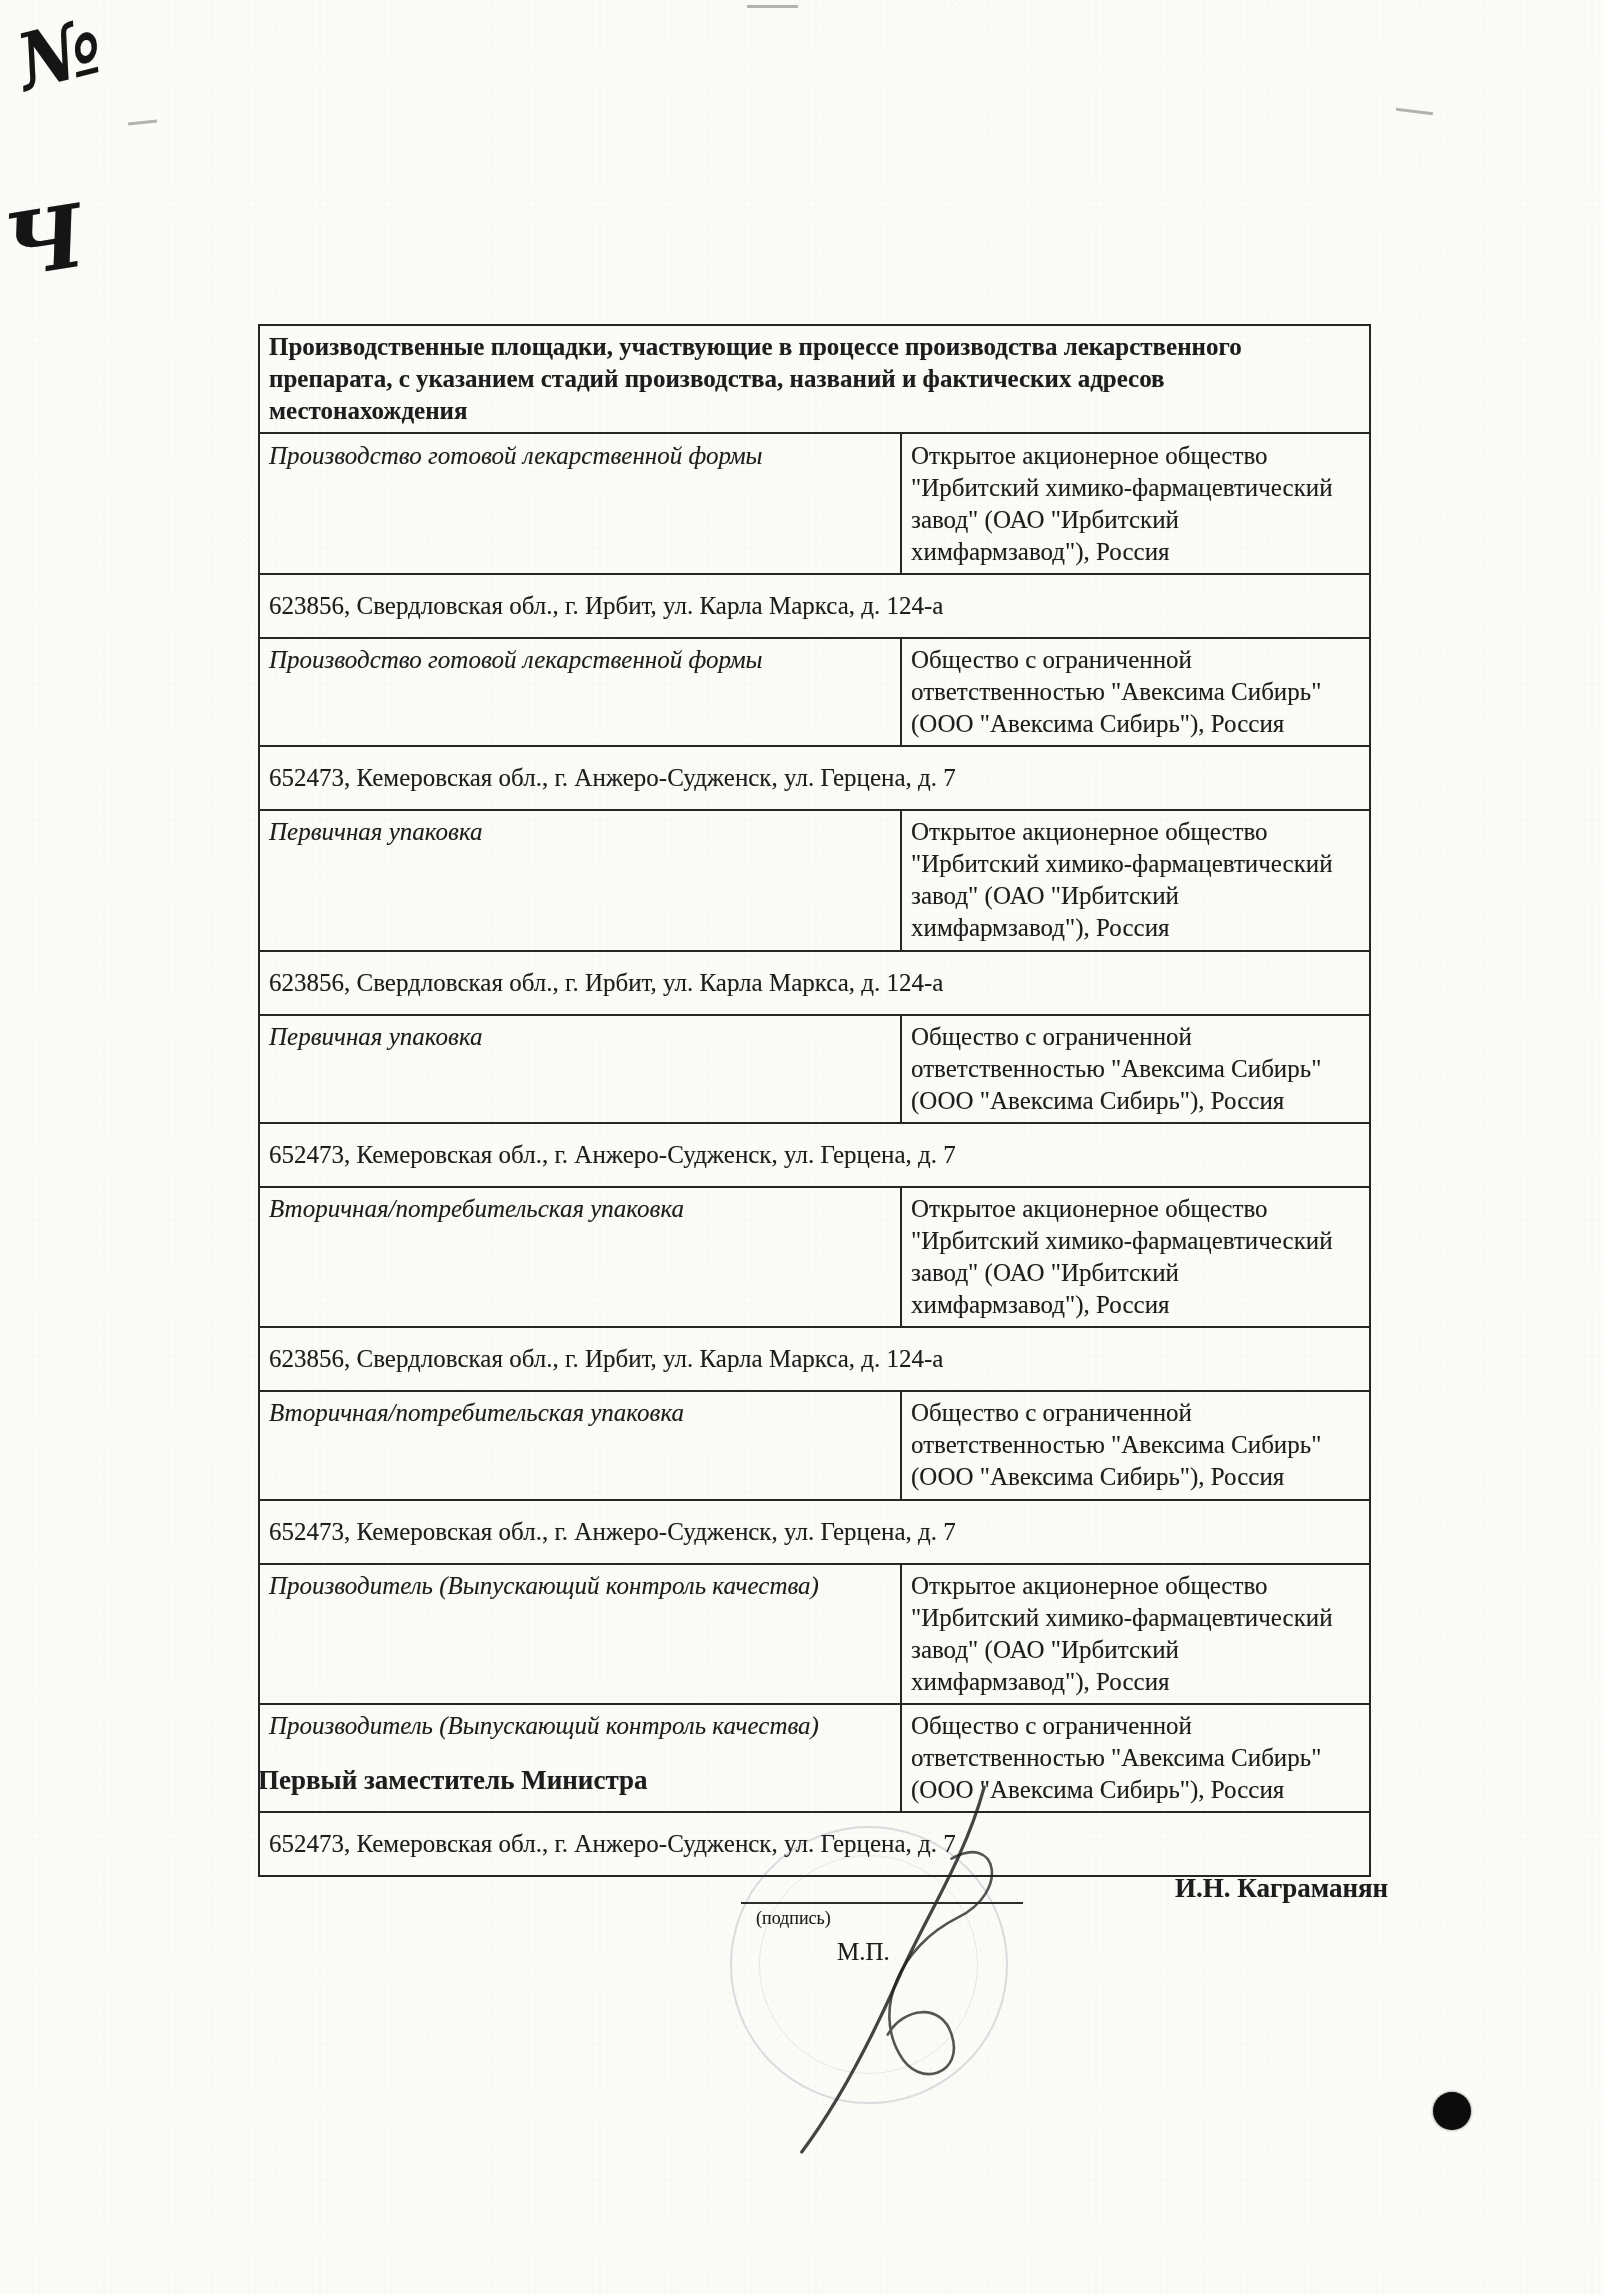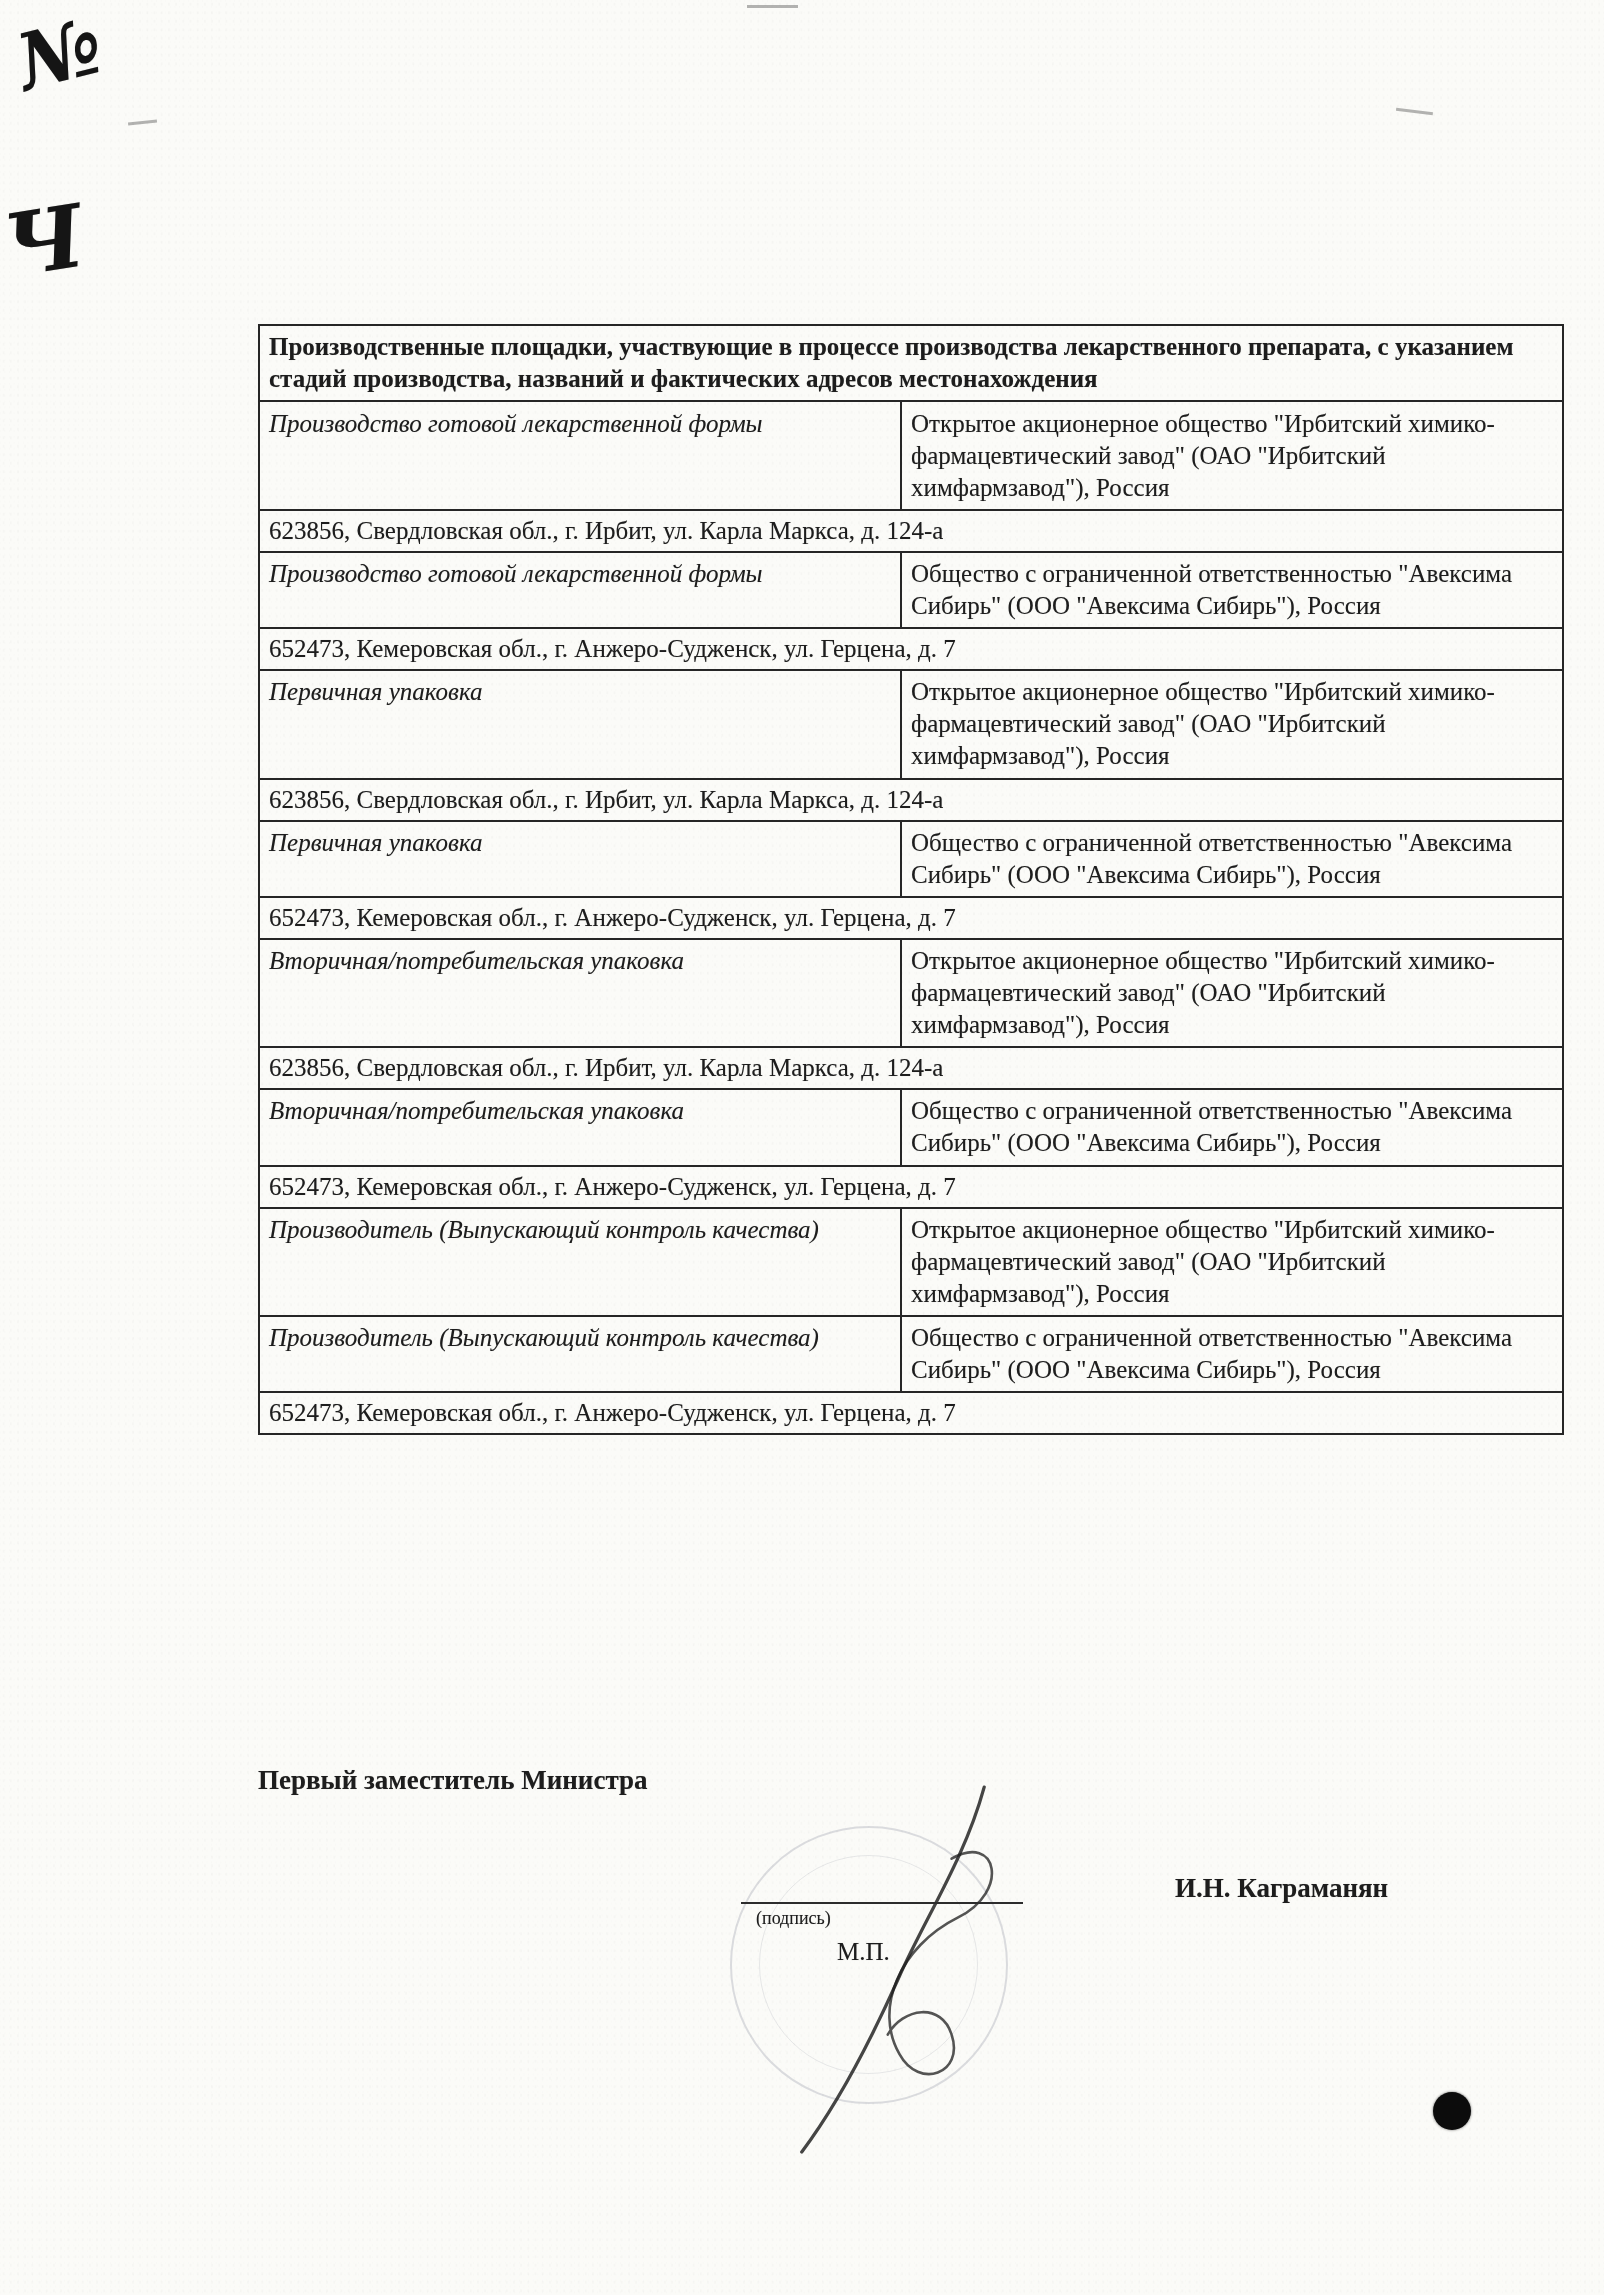--- a/index.html
+++ b/index.html
@@ -22,33 +22,33 @@
   
   .doc-title{
     position:absolute; top:157px; left:906px;
     transform:translateX(-50%);
     font-size:27px; white-space:nowrap;
     letter-spacing:0.3px;
   }
 
   
   table.sites{
-    position:absolute; left:258px; top:324px; width:1306px;
+    position:absolute; left:258px; top:324px; width:1113px;
     border-collapse:collapse; table-layout:fixed;
   }
   table.sites td{
     border:2px solid #262626;
     vertical-align:top;
     padding:5.2px 9px;
     font-size:25px; line-height:1.28;
     word-wrap:break-word;
   }
   td.thead{ font-weight:bold; font-size:26px; padding:3.9px 7.8px; }
   td.stage{ font-style:italic;font-family:Liberation Serif, serif; }
-  tr.addr-row td{ padding:4px 9px; }
+  tr.addr-row td{ padding:15px 9px; }
 
   
   .signer-title{ position:absolute; left:258px; top:1765px; font-size:27px; font-weight:bold; }
   .signer-name { position:absolute; left:1175px; top:1873px; font-size:27px; font-weight:bold; }
   .sig-line{ position:absolute; left:741px; top:1902px; width:282px; height:0; border-top:2px solid #2c2c2c; }
   .sig-caption{ position:absolute; left:756px; top:1908px; width:282px; text-align:left; font-size:18px; }
   .seal-label{ position:absolute; left:837px; top:1938px; font-size:25px; }
 
   
   .sig-svg{ position:absolute; left:704px; top:1761px; }

